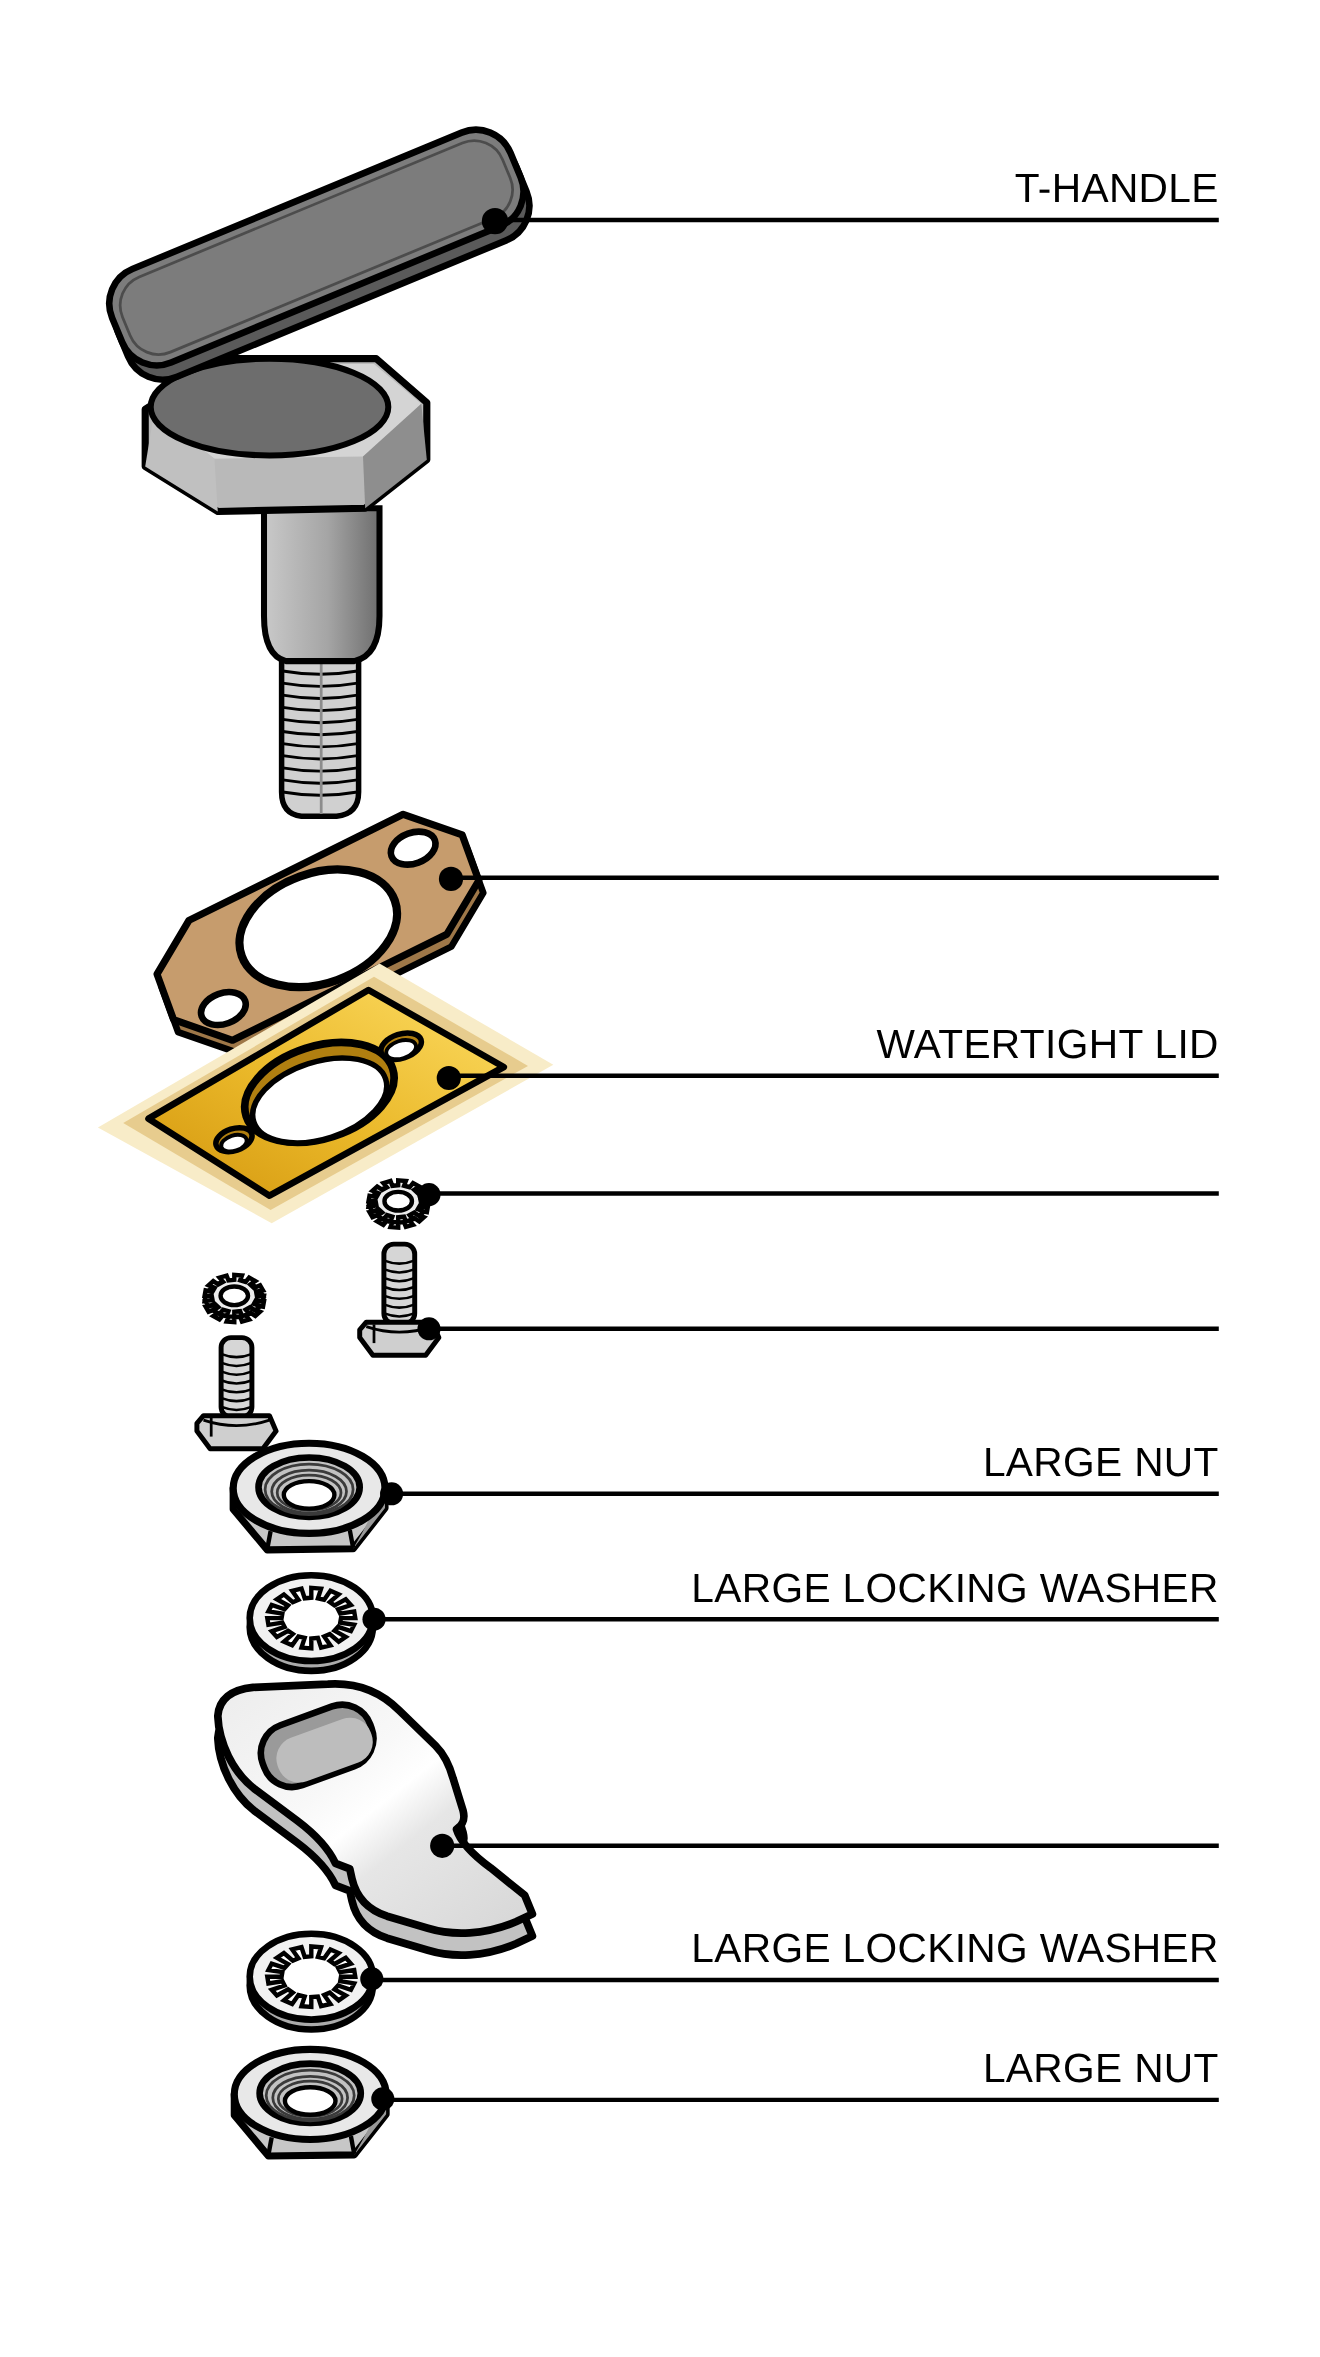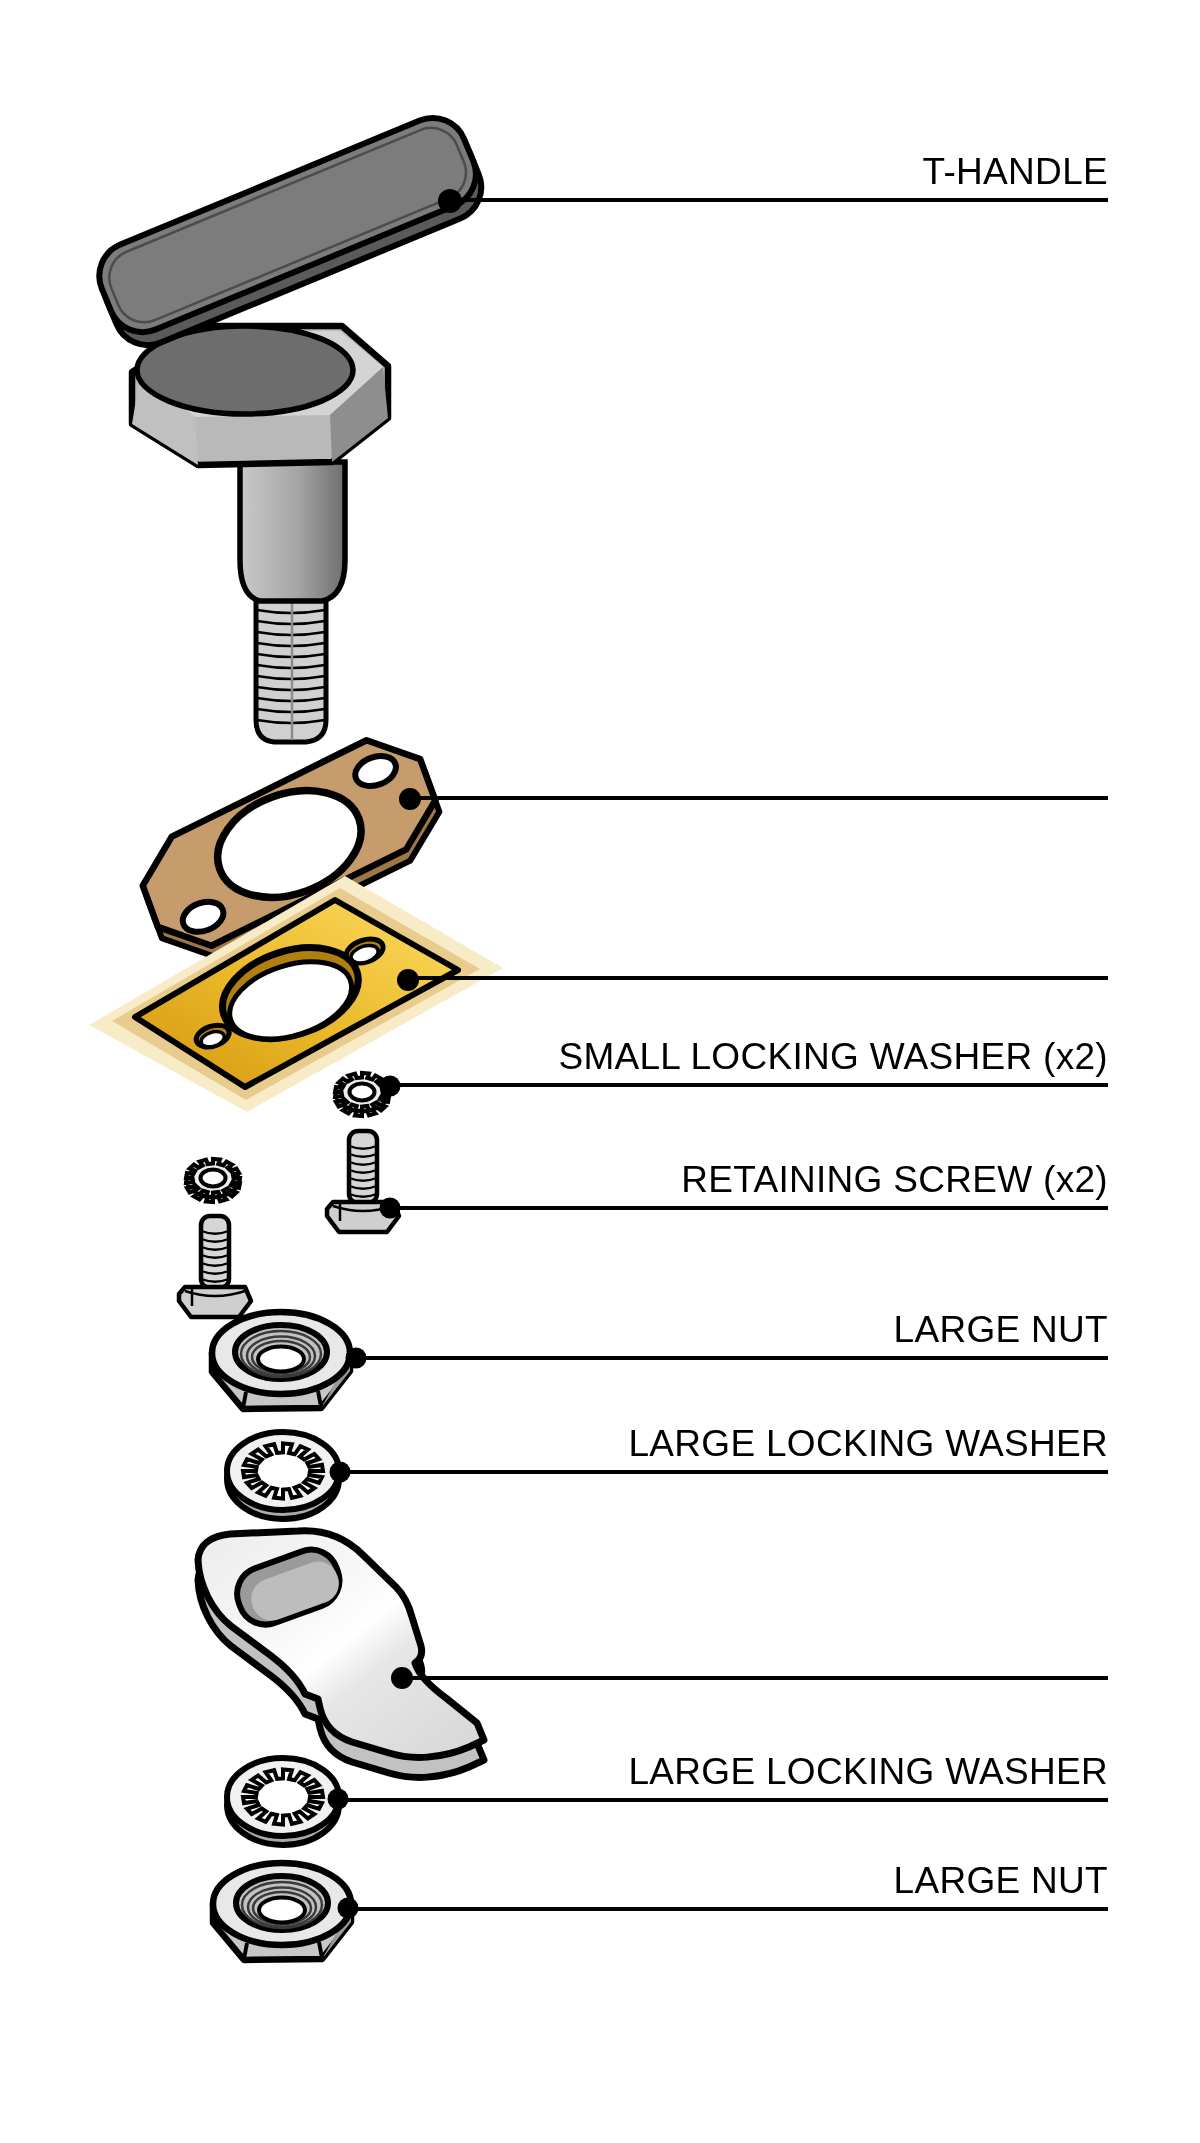--- a/index.html
+++ b/index.html
@@ -182,20 +182,19 @@
     <circle cx="390" cy="1208" r="10.5"></circle>
     <circle cx="356" cy="1358" r="10.5"></circle>
     <circle cx="340" cy="1472" r="10.5"></circle>
     <circle cx="402" cy="1678" r="11"></circle>
     <circle cx="338" cy="1799" r="10.5"></circle>
     <circle cx="348" cy="1908" r="10.5"></circle>
   </g>
 </svg>
 
 <div class="part-label" style="top:152px">T-HANDLE</div>
-<div class="part-label" style="top:1037px">SMALL LOCKING WASHER (x2)</div>
-<div class="part-label" style="top:1160px">RETAINING SCREW (x2)</div>
+<div class="part-label" style="top:930px">WATERTIGHT LID</div>
 <div class="part-label" style="top:1310px">LARGE NUT</div>
 <div class="part-label" style="top:1424px">LARGE LOCKING WASHER</div>
 <div class="part-label" style="top:1752px">LARGE LOCKING WASHER</div>
 <div class="part-label" style="top:1861px">LARGE NUT</div>
 
 </div>
 
 </body></html>

